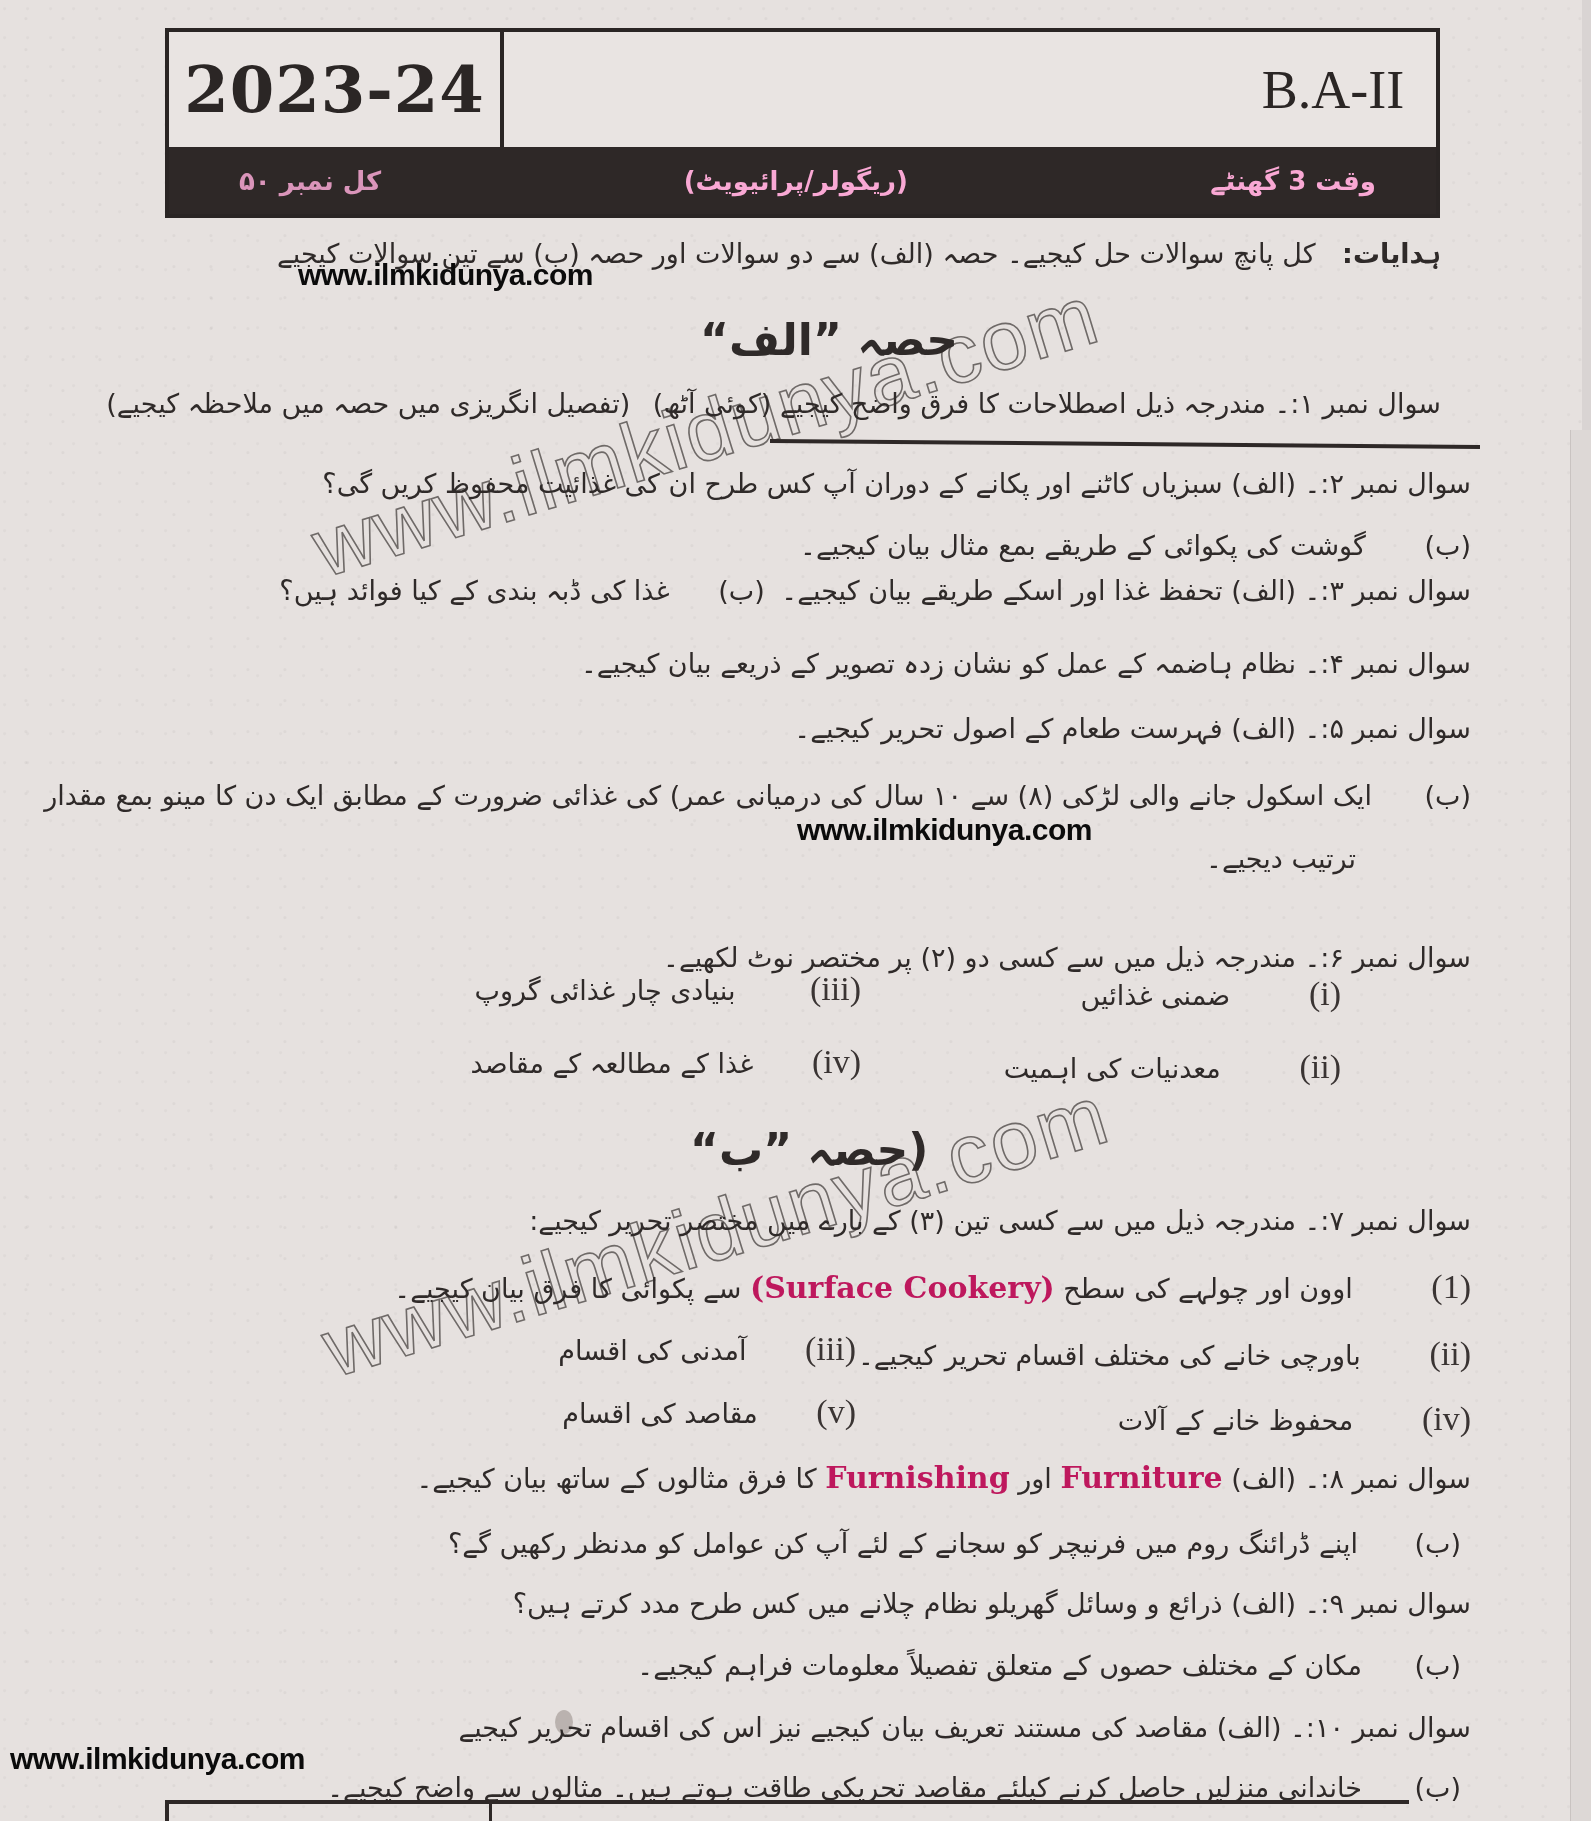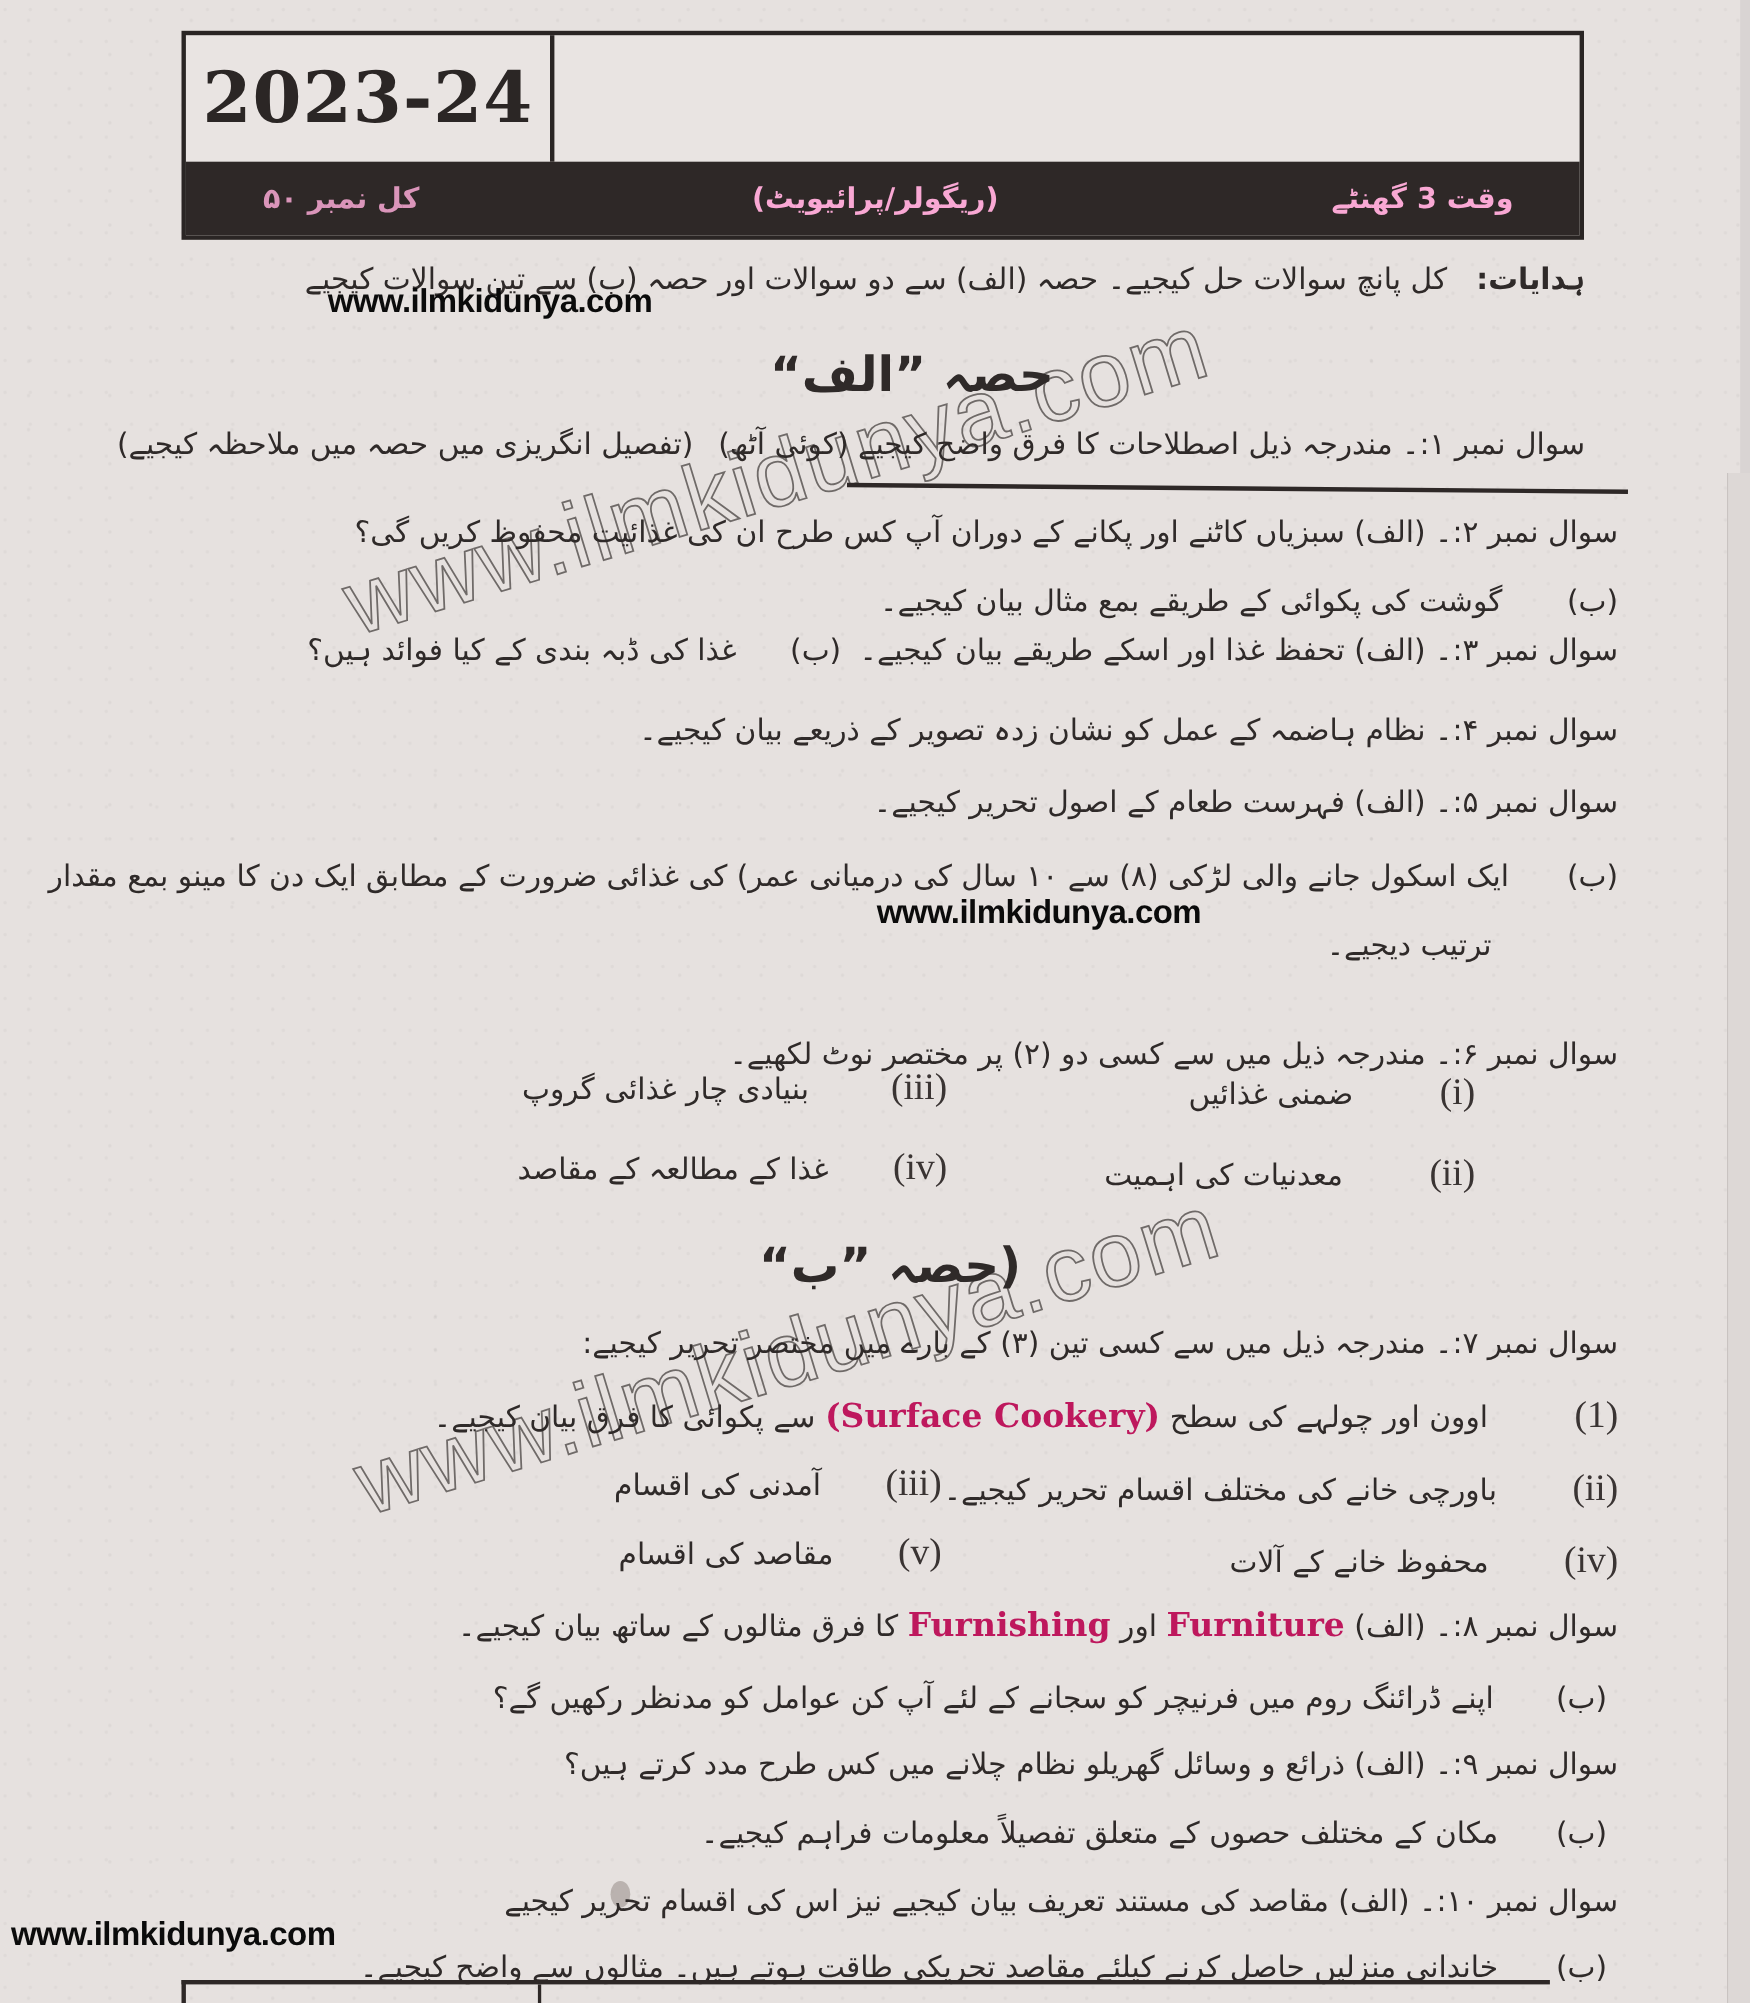--- a/index.html
+++ b/index.html
@@ -53,20 +53,23 @@
 <body>
 
 <div class="paper"></div>
 <div class="right-strip"></div>
 <div class="right-strip2"></div>
 
 <div class="hdr">
   <div class="hdr-top">
     <div class="cell year">
       <span class="year-t">2023-24</span>
+    </div>
+    <div class="cell cls">
+      <span class="cls-t">B.A-II</span>
     </div>
   </div>
   <div class="band">
     <span class="band-t band-left">کل نمبر ۵۰</span>
     <span class="band-t">(ریگولر/پرائیویٹ)</span>
     <span class="band-t">وقت 3 گھنٹے</span>
   </div>
 </div>
 
 <div class="abs urdu q" style="right:150px; top:238px;">

